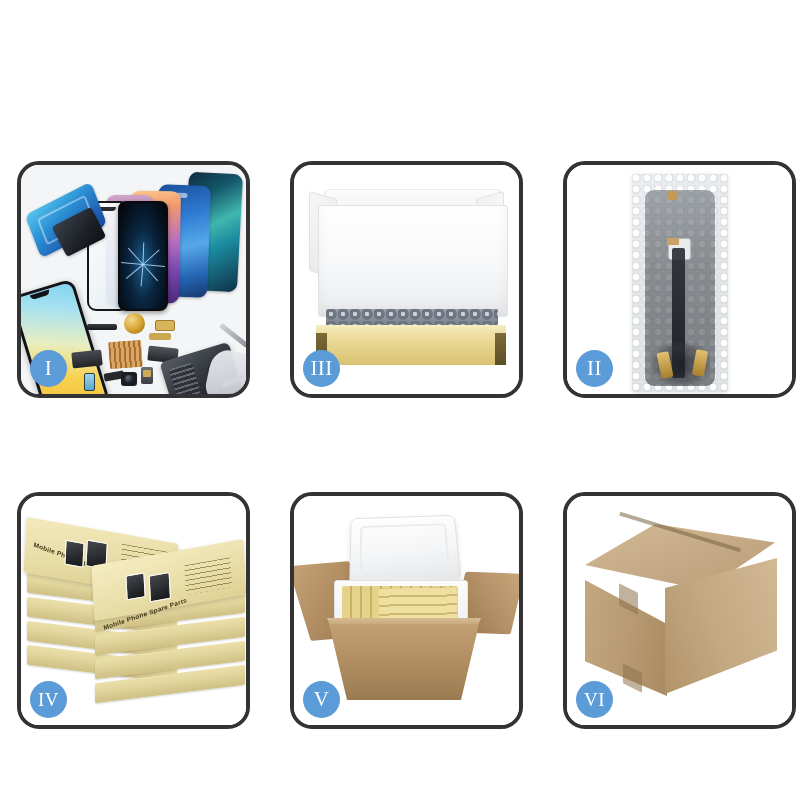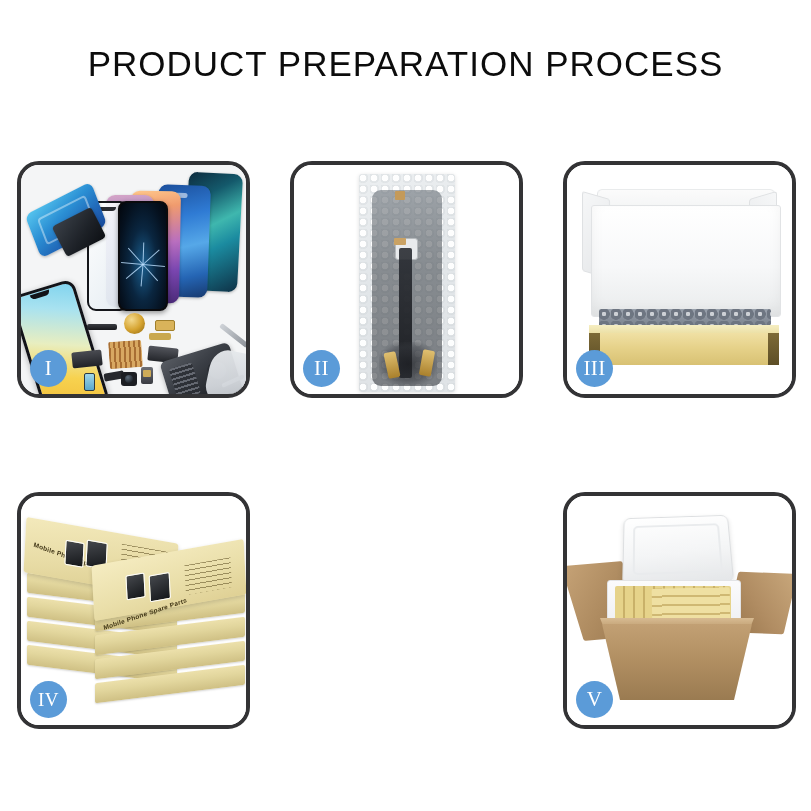--- a/index.html
+++ b/index.html
@@ -544,21 +544,20 @@
     background: rgba(140,114,77,.55);
     border-radius: 1px;
   }
   .p6 .tp1 { left: 52px; top: 92px; width: 19px; height: 22px; transform: skewY(27deg); }
   .p6 .tp2 { left: 56px; top: 172px; width: 19px; height: 20px; transform: skewY(27deg); }
 </style>
 </head>
 <body>
 
 <div class="header">
-  <h1 class="page-title">PRODUCT PREPARATION PROCESS</h1>
 </div>
 
 <div class="grid">
 
   <div class="grid-row row-1">
 
     <div class="panel p1">
       <div class="panel-art">
         <div class="ph ph-a"></div>
         <div class="ph ph-b"></div>
@@ -593,50 +592,50 @@
         <div class="part part-btn"></div>
         <div class="part part-sim"></div>
         <div class="part part-board"></div>
         <div class="part part-tool"></div>
         <div class="part part-tool2"></div>
         <div class="part part-hand"></div>
       </div>
       <div class="badge">I</div>
     </div>
 
+    <div class="panel p3">
+      <div class="panel-art">
+        <div class="lid-back"></div>
+        <div class="lid-flapL"></div>
+        <div class="lid-flapR"></div>
+        <div class="lid-main"></div>
+        <div class="bubble-tray"></div>
+        <div class="box-rim"></div>
+        <div class="box-front"></div>
+      </div>
+      <div class="badge">III</div>
+    </div>
+
     <div class="panel p2">
       <div class="panel-art">
         <div class="bubblepack">
           <div class="lcd"></div>
           <div class="smalltab"></div>
           <div class="flexhead"></div>
           <div class="smalltab2"></div>
           <div class="flexchip"></div>
           <div class="flexstrip"></div>
           <div class="bottomclump"></div>
           <div class="goldtab gt1"></div>
           <div class="goldtab gt2"></div>
         </div>
       </div>
       <div class="badge">II</div>
     </div>
 
-    <div class="panel p3">
-      <div class="panel-art">
-        <div class="lid-back"></div>
-        <div class="lid-flapL"></div>
-        <div class="lid-flapR"></div>
-        <div class="lid-main"></div>
-        <div class="bubble-tray"></div>
-        <div class="box-rim"></div>
-        <div class="box-front"></div>
-      </div>
-      <div class="badge">III</div>
-    </div>
-
   </div>
 
   <div class="grid-row row-2">
 
     <div class="panel p4">
       <div class="panel-art">
         <div class="stack-box s-lo4"></div>
         <div class="stack-box s-lo3"></div>
         <div class="stack-box s-lo2"></div>
         <div class="stack-box s-lo1"></div>
@@ -669,15 +668,26 @@
         <div class="foam-lid"></div>
         <div class="foam-inner"></div>
         <div class="yellows"></div>
         <div class="yellows2"></div>
         <div class="carton-lip"></div>
         <div class="carton-front"></div>
       </div>
       <div class="badge">V</div>
     </div>
 
+    <div class="panel p6">
+      <div class="panel-art">
+        <div class="c-top"></div>
+        <div class="c-seam"></div>
+        <div class="c-left"></div>
+        <div class="c-right"></div>
+        <div class="tape tp1"></div>
+        <div class="tape tp2"></div>
+      </div>
+      <div class="badge wide">VI</div>
+    </div>
 
   </div>
 </div>
 
 </body></html>

